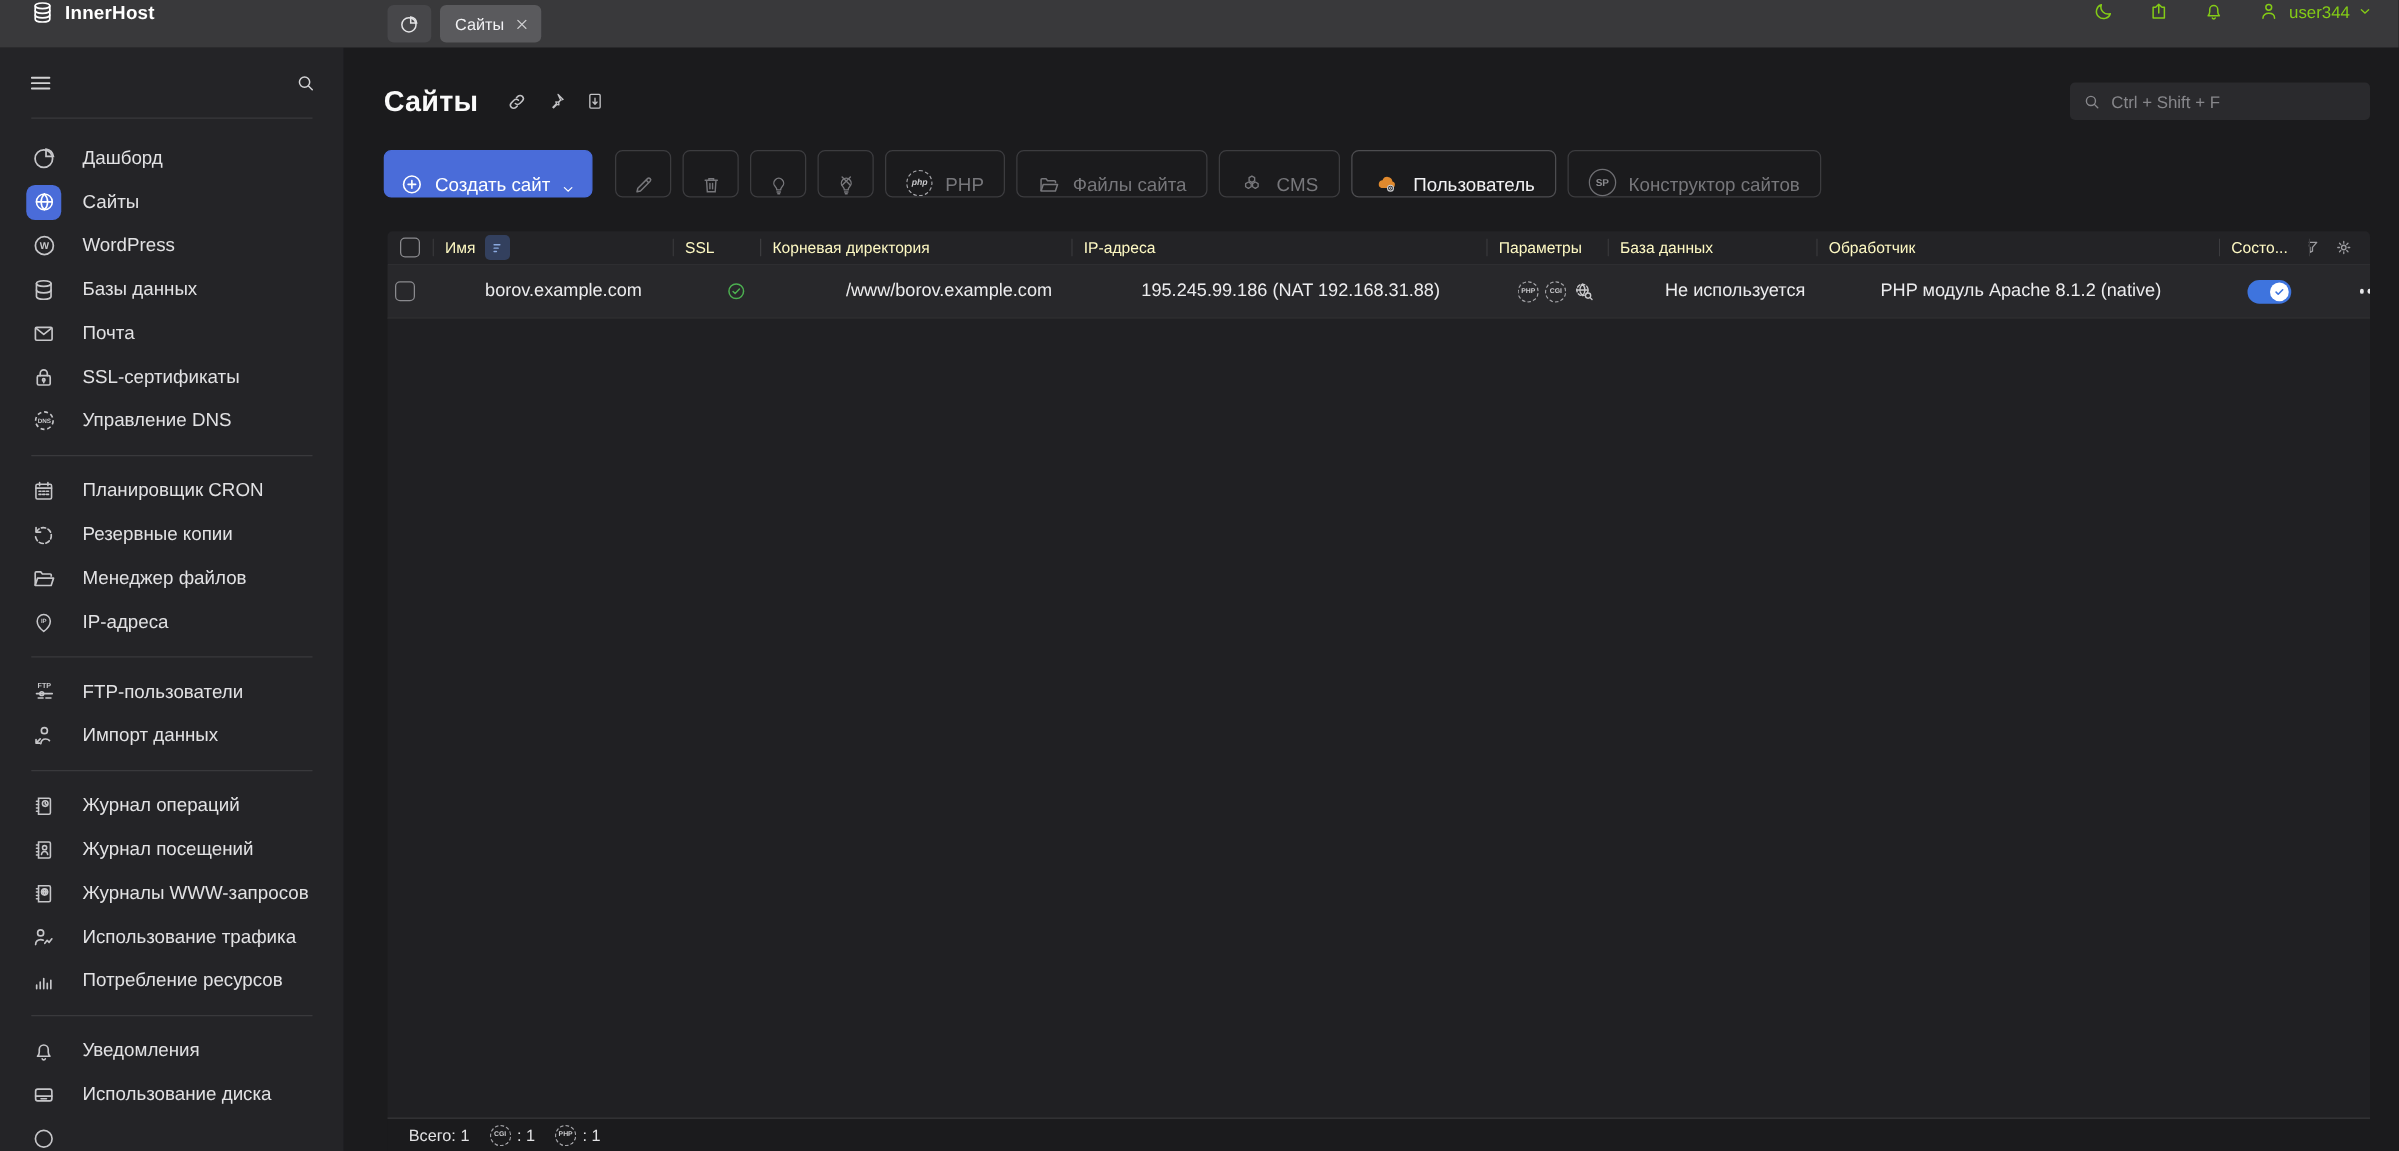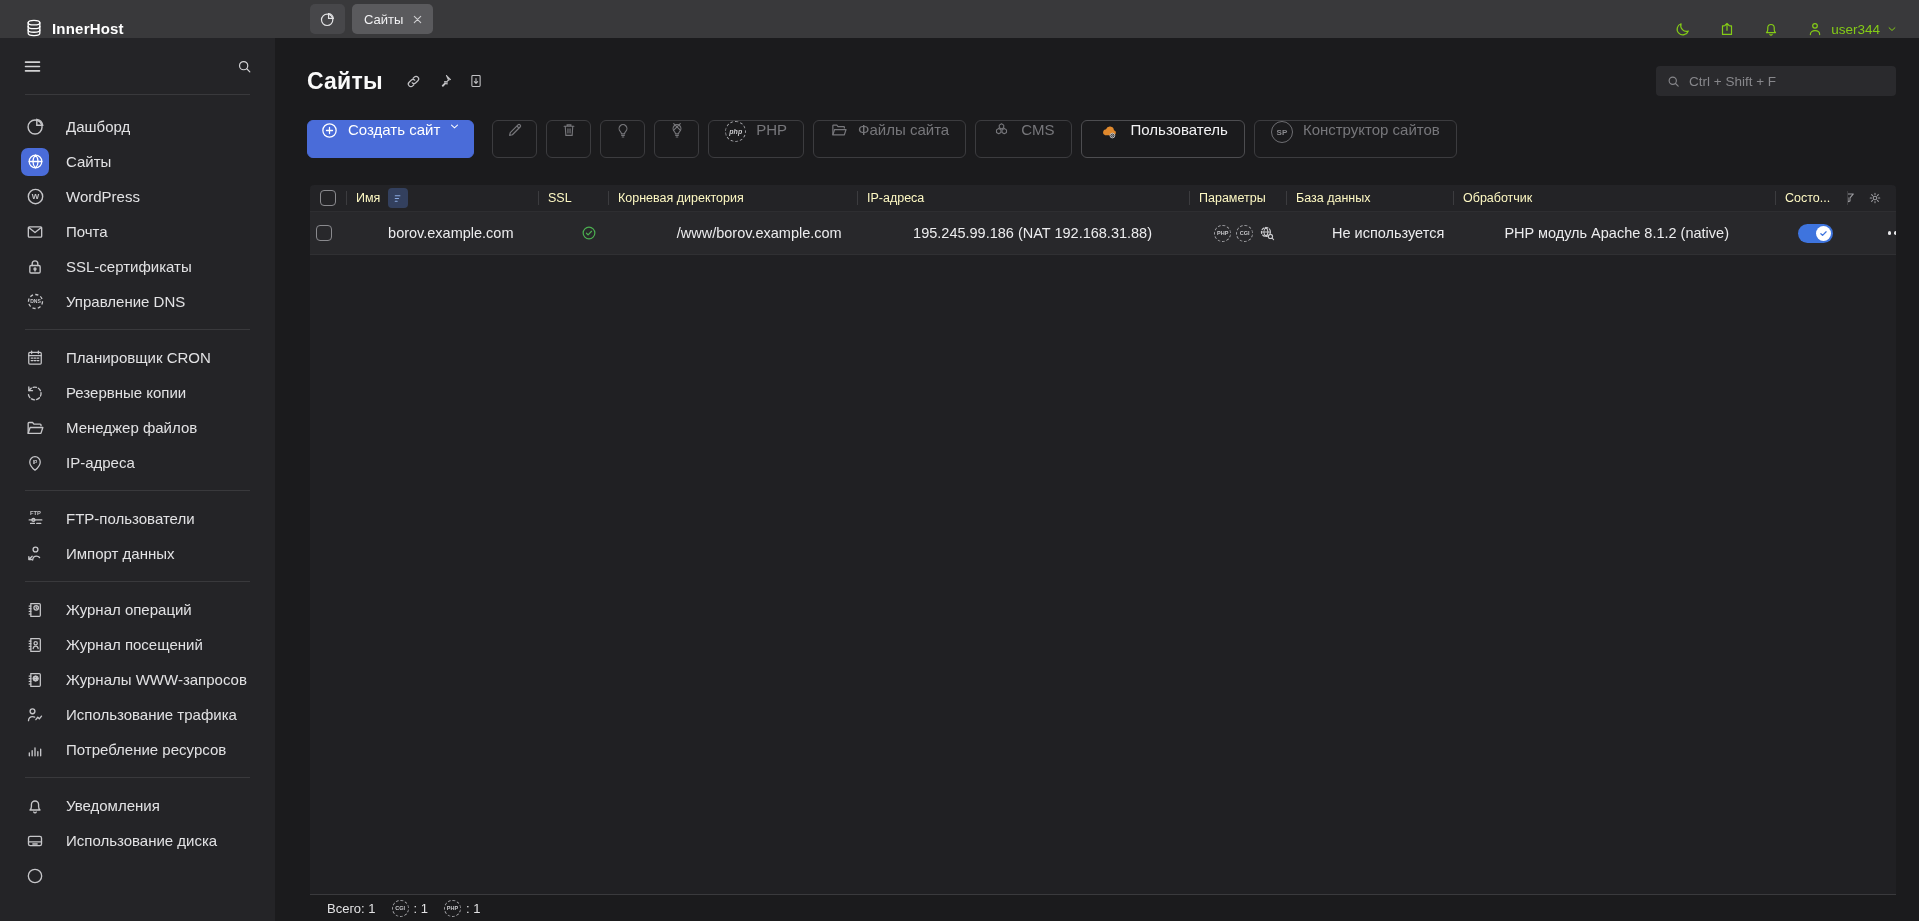--- a/index.html
+++ b/index.html
@@ -1,21 +1,21 @@
 <!DOCTYPE html>
 <html><head>
 <meta charset="utf-8">
 <style>
   * { margin:0; padding:0; box-sizing:border-box; }
   html,body { width:1919px; height:921px; overflow:hidden; }
   body { font-family:"Liberation Sans", sans-serif; background:#1b1b1d; color:#e6e6e8; position:relative; }
   svg { display:block; }
 
   
-  .topbar { position:absolute; top:0; left:0; right:0; height:38px; background:#39393b; display:flex; align-items:flex-end; z-index:5; }
+  .topbar { position:absolute; top:0; left:0; right:0; height:38px; background:#39393b; display:flex; align-items:flex-start; z-index:5; }
   .brand { display:flex; align-items:center; gap:8px; margin-left:24px; color:#fff; }
   .brand-name { font-size:15px; font-weight:bold; letter-spacing:.2px; }
   .tabstrip { position:absolute; left:310px; top:4px; display:flex; align-items:center; gap:7px; }
   .tab-iconbtn { width:35px; height:30px; background:#47474a; border-radius:5px; display:flex; align-items:center; justify-content:center; color:#e2e2e4; cursor:pointer; }
   .tab { height:30px; background:#5a5a5d; border-radius:5px; padding:0 10px 0 12px; display:flex; align-items:center; gap:9px; font-size:13px; color:#f2f2f4; cursor:pointer; }
   .tab-close { color:#cfcfd1; display:flex; cursor:pointer; }
   .topbar-right { margin-left:auto; display:flex; align-items:center; gap:26px; margin-right:22px; color:#84cc16; }
   .tb-ic { cursor:pointer; display:flex; }
   .userchip { display:flex; align-items:center; gap:7px; cursor:pointer; }
   .userchip .uname { font-size:13.5px; }
@@ -37,21 +37,21 @@
   .main-header { display:flex; align-items:center; padding:28px 23px 0 32px; }
   h1.page-title { font-size:23px; font-weight:bold; color:#fafafa; letter-spacing:.2px; }
   .title-icons { display:flex; align-items:center; gap:15px; margin-left:22px; color:#c2c2c5; }
   .title-icons span { cursor:pointer; display:flex; }
   .gsearch { margin-left:auto; width:240px; height:30px; background:#2a2a2d; border-radius:4px; display:flex; align-items:center; gap:8px; padding:0 10px; color:#87878b; }
   .gsearch input { background:transparent; border:none; outline:none; color:#ffffff; font-size:13.5px; font-family:inherit; width:100%; }
   .gsearch input::placeholder { color:#87878b; }
 
   
   .toolbar { display:flex; align-items:center; gap:9px; margin:24px 0 0 32px; }
-  .btn { height:38px; border-radius:6px; display:flex; align-items:flex-start; border:1px solid #3c3c3f; color:#77777b; background:transparent; font-size:15px; cursor:pointer; }
+  .btn { height:38px; border-radius:6px; display:flex; align-items:flex-end; border:1px solid #3c3c3f; color:#77777b; background:transparent; font-size:15px; cursor:pointer; }
   .btn-primary { background:#4a6cd9; border-color:#4a6cd9; color:#fff; padding:0 13px 0 12px; gap:9px; margin-right:9px; }
   .btn-ico { width:45px; justify-content:center; }
   .btn-lab { padding:0 16px; gap:10px; }
   .btn-lab.enabled { border-color:#4d4d50; color:#f2f2f4; }
 
   
   .panel { position:absolute; left:35px; right:23px; top:147px; bottom:0; display:flex; flex-direction:column; }
   .thead { height:27px; background:#232326; border-radius:4px 4px 0 0; display:flex; align-items:center; font-size:12.5px; color:#fef9c3; border-bottom:1px solid #2e2e31; }
   .cell { display:flex; align-items:center; height:100%; padding-left:10px; position:relative; white-space:nowrap; overflow:hidden; }
   .thead .cell { cursor:pointer; }
@@ -194,20 +194,30 @@
       <span class="mi-ic">
         <svg width="21" height="21" viewBox="0 0 24 24" fill="none" stroke="currentColor" stroke-width="1.6">
             <circle cx="12" cy="12" r="8.2"></circle>
             <text x="12" y="15.2" text-anchor="middle" font-size="9" font-weight="bold" fill="currentColor" stroke="none">W</text>
           </svg>
       </span>
       <span class="mi-label">WordPress</span>
     </div>
     <div class="mi">
       <span class="mi-ic">
+        <svg width="20" height="20" viewBox="0 0 24 24" fill="none" stroke="currentColor" stroke-width="1.6" stroke-linecap="round">
+            <ellipse cx="12" cy="5.8" rx="7" ry="2.7"></ellipse>
+            <path d="M5 5.8v12.4c0 1.5 3.1 2.7 7 2.7s7-1.2 7-2.7V5.8"></path>
+            <path d="M5 12c0 1.5 3.1 2.7 7 2.7s7-1.2 7-2.7"></path>
+          </svg>
+      </span>
+      <span class="mi-label">Базы данных</span>
+    </div>
+    <div class="mi">
+      <span class="mi-ic">
         <svg width="20" height="20" viewBox="0 0 24 24" fill="none" stroke="currentColor" stroke-width="1.6" stroke-linejoin="round">
             <rect x="4" y="5.8" width="16" height="12.4" rx="1.2"></rect>
             <path d="M4.5 6.6l7.5 6 7.5-6"></path>
           </svg>
       </span>
       <span class="mi-label">Почта</span>
     </div>
     <div class="mi">
       <span class="mi-ic">
         <svg width="20" height="20" viewBox="0 0 24 24" fill="none" stroke="currentColor" stroke-width="1.6" stroke-linecap="round">

